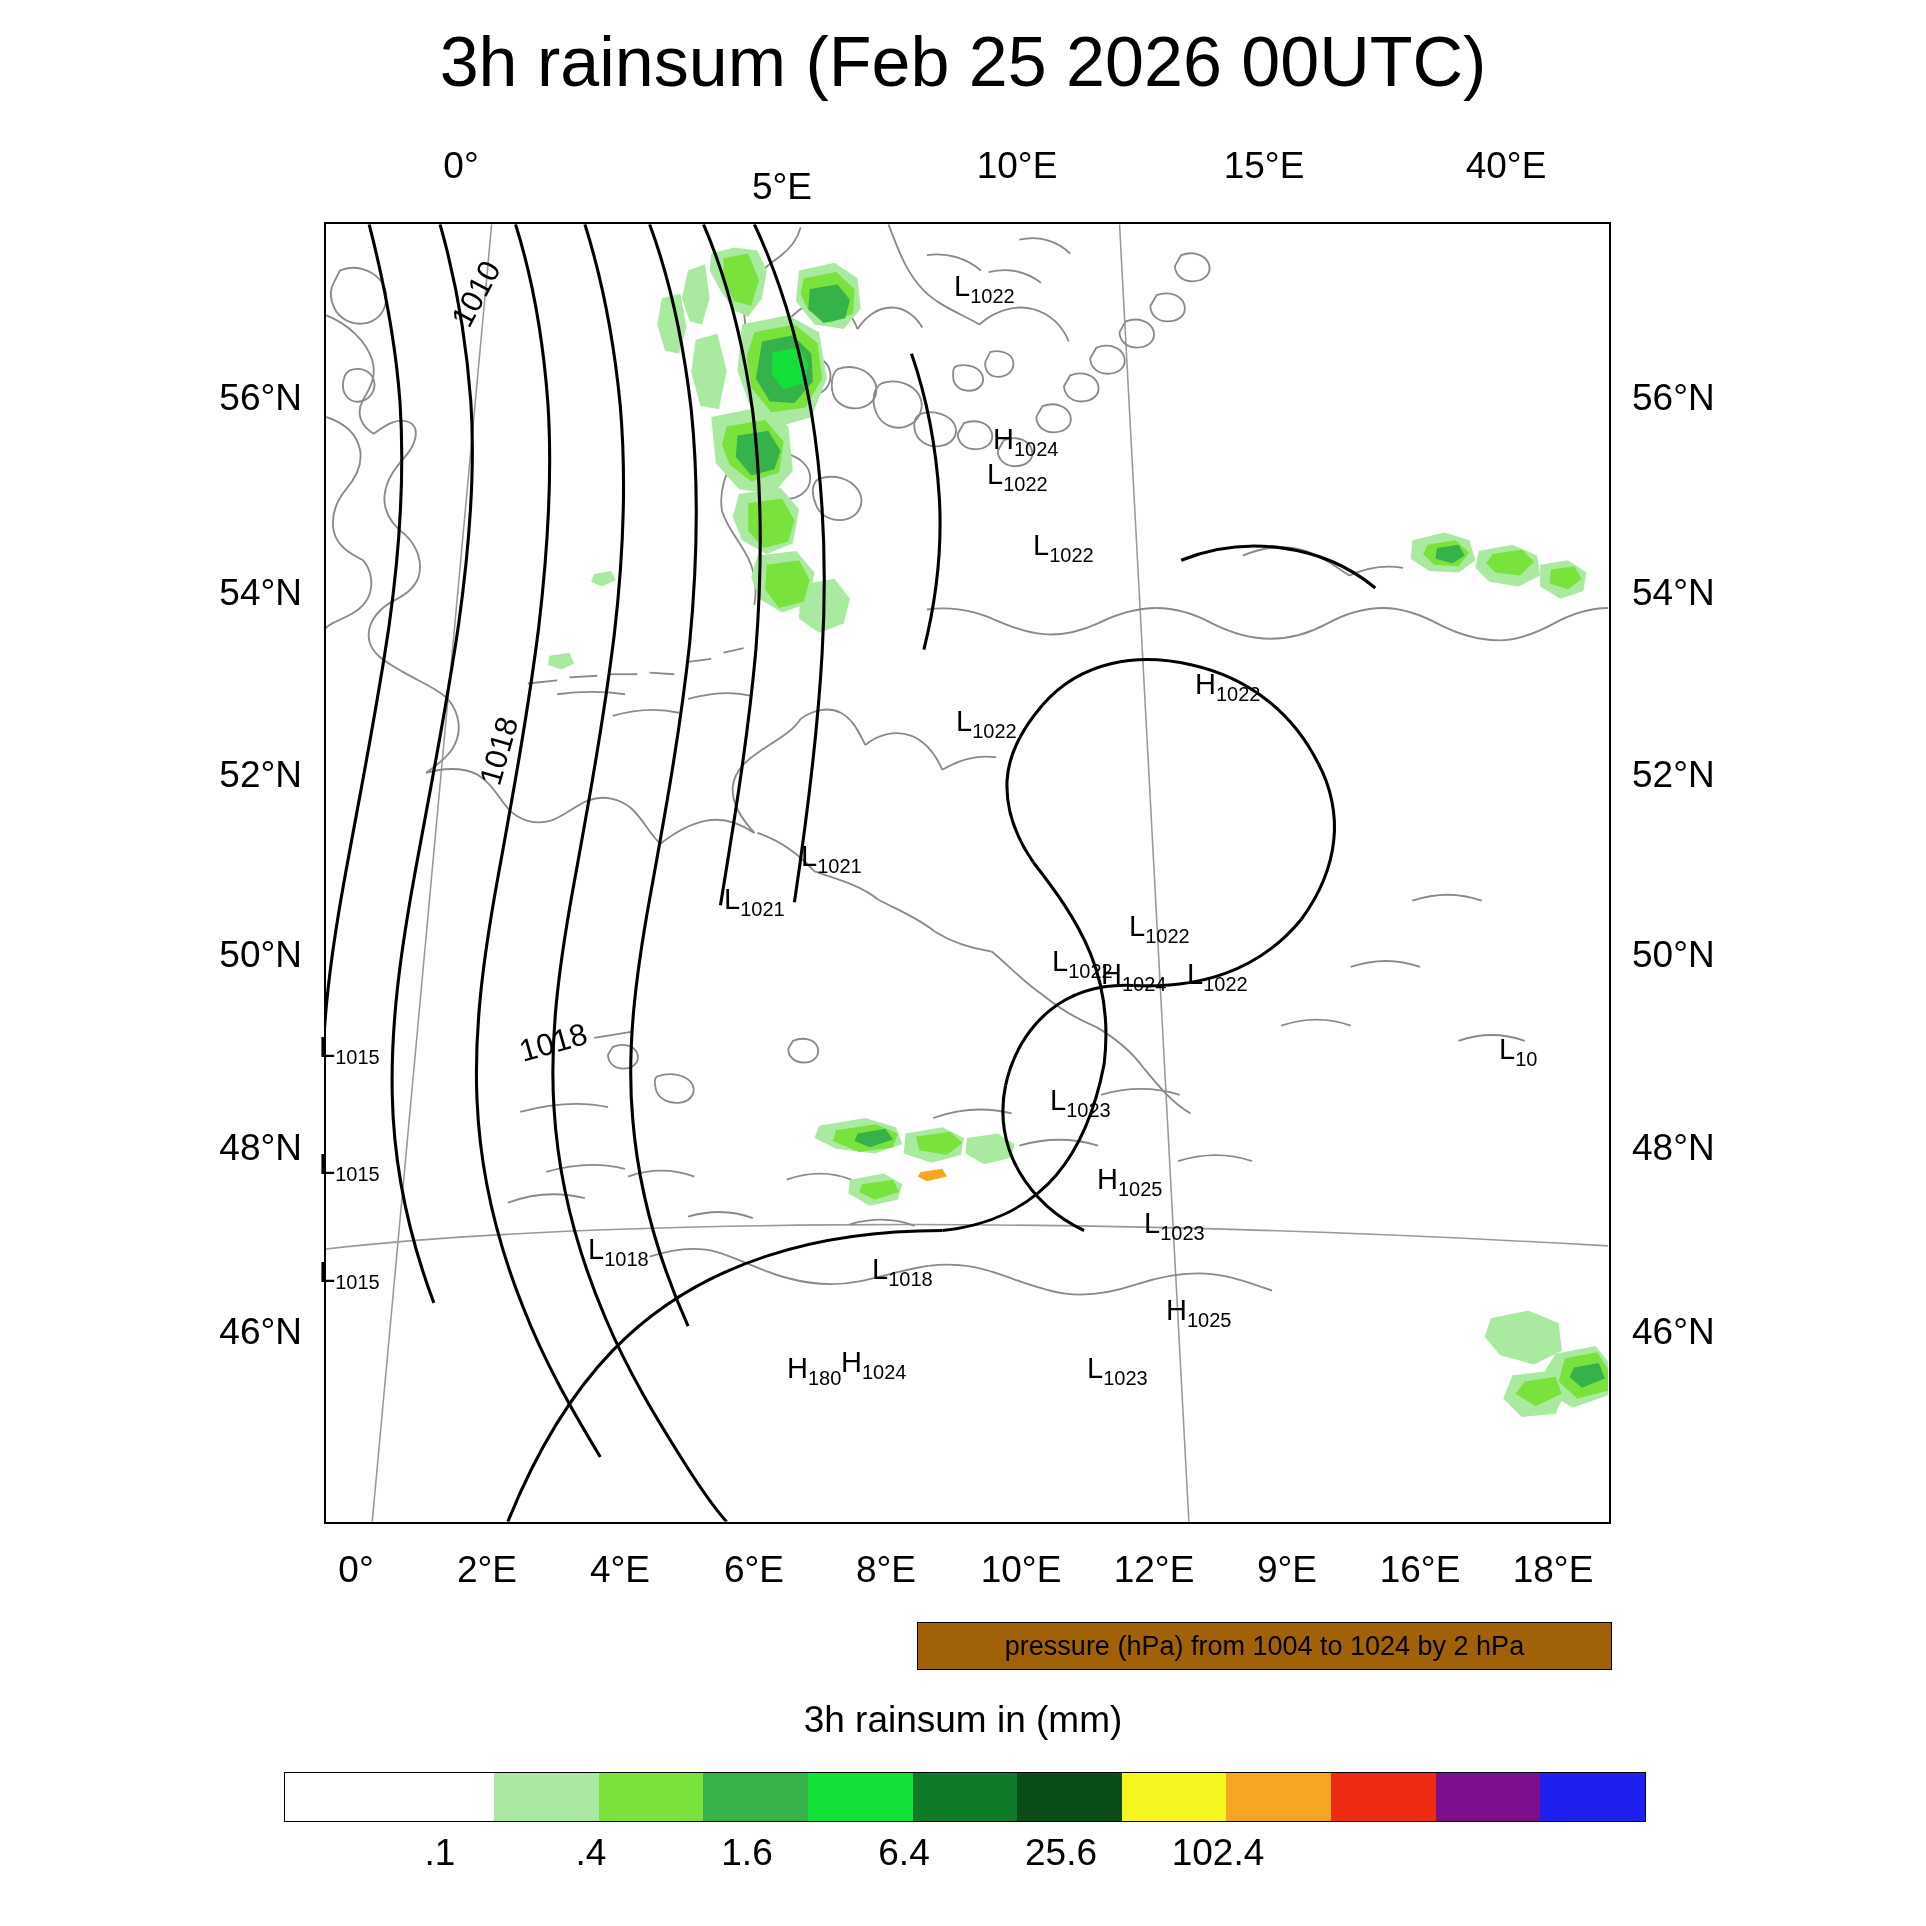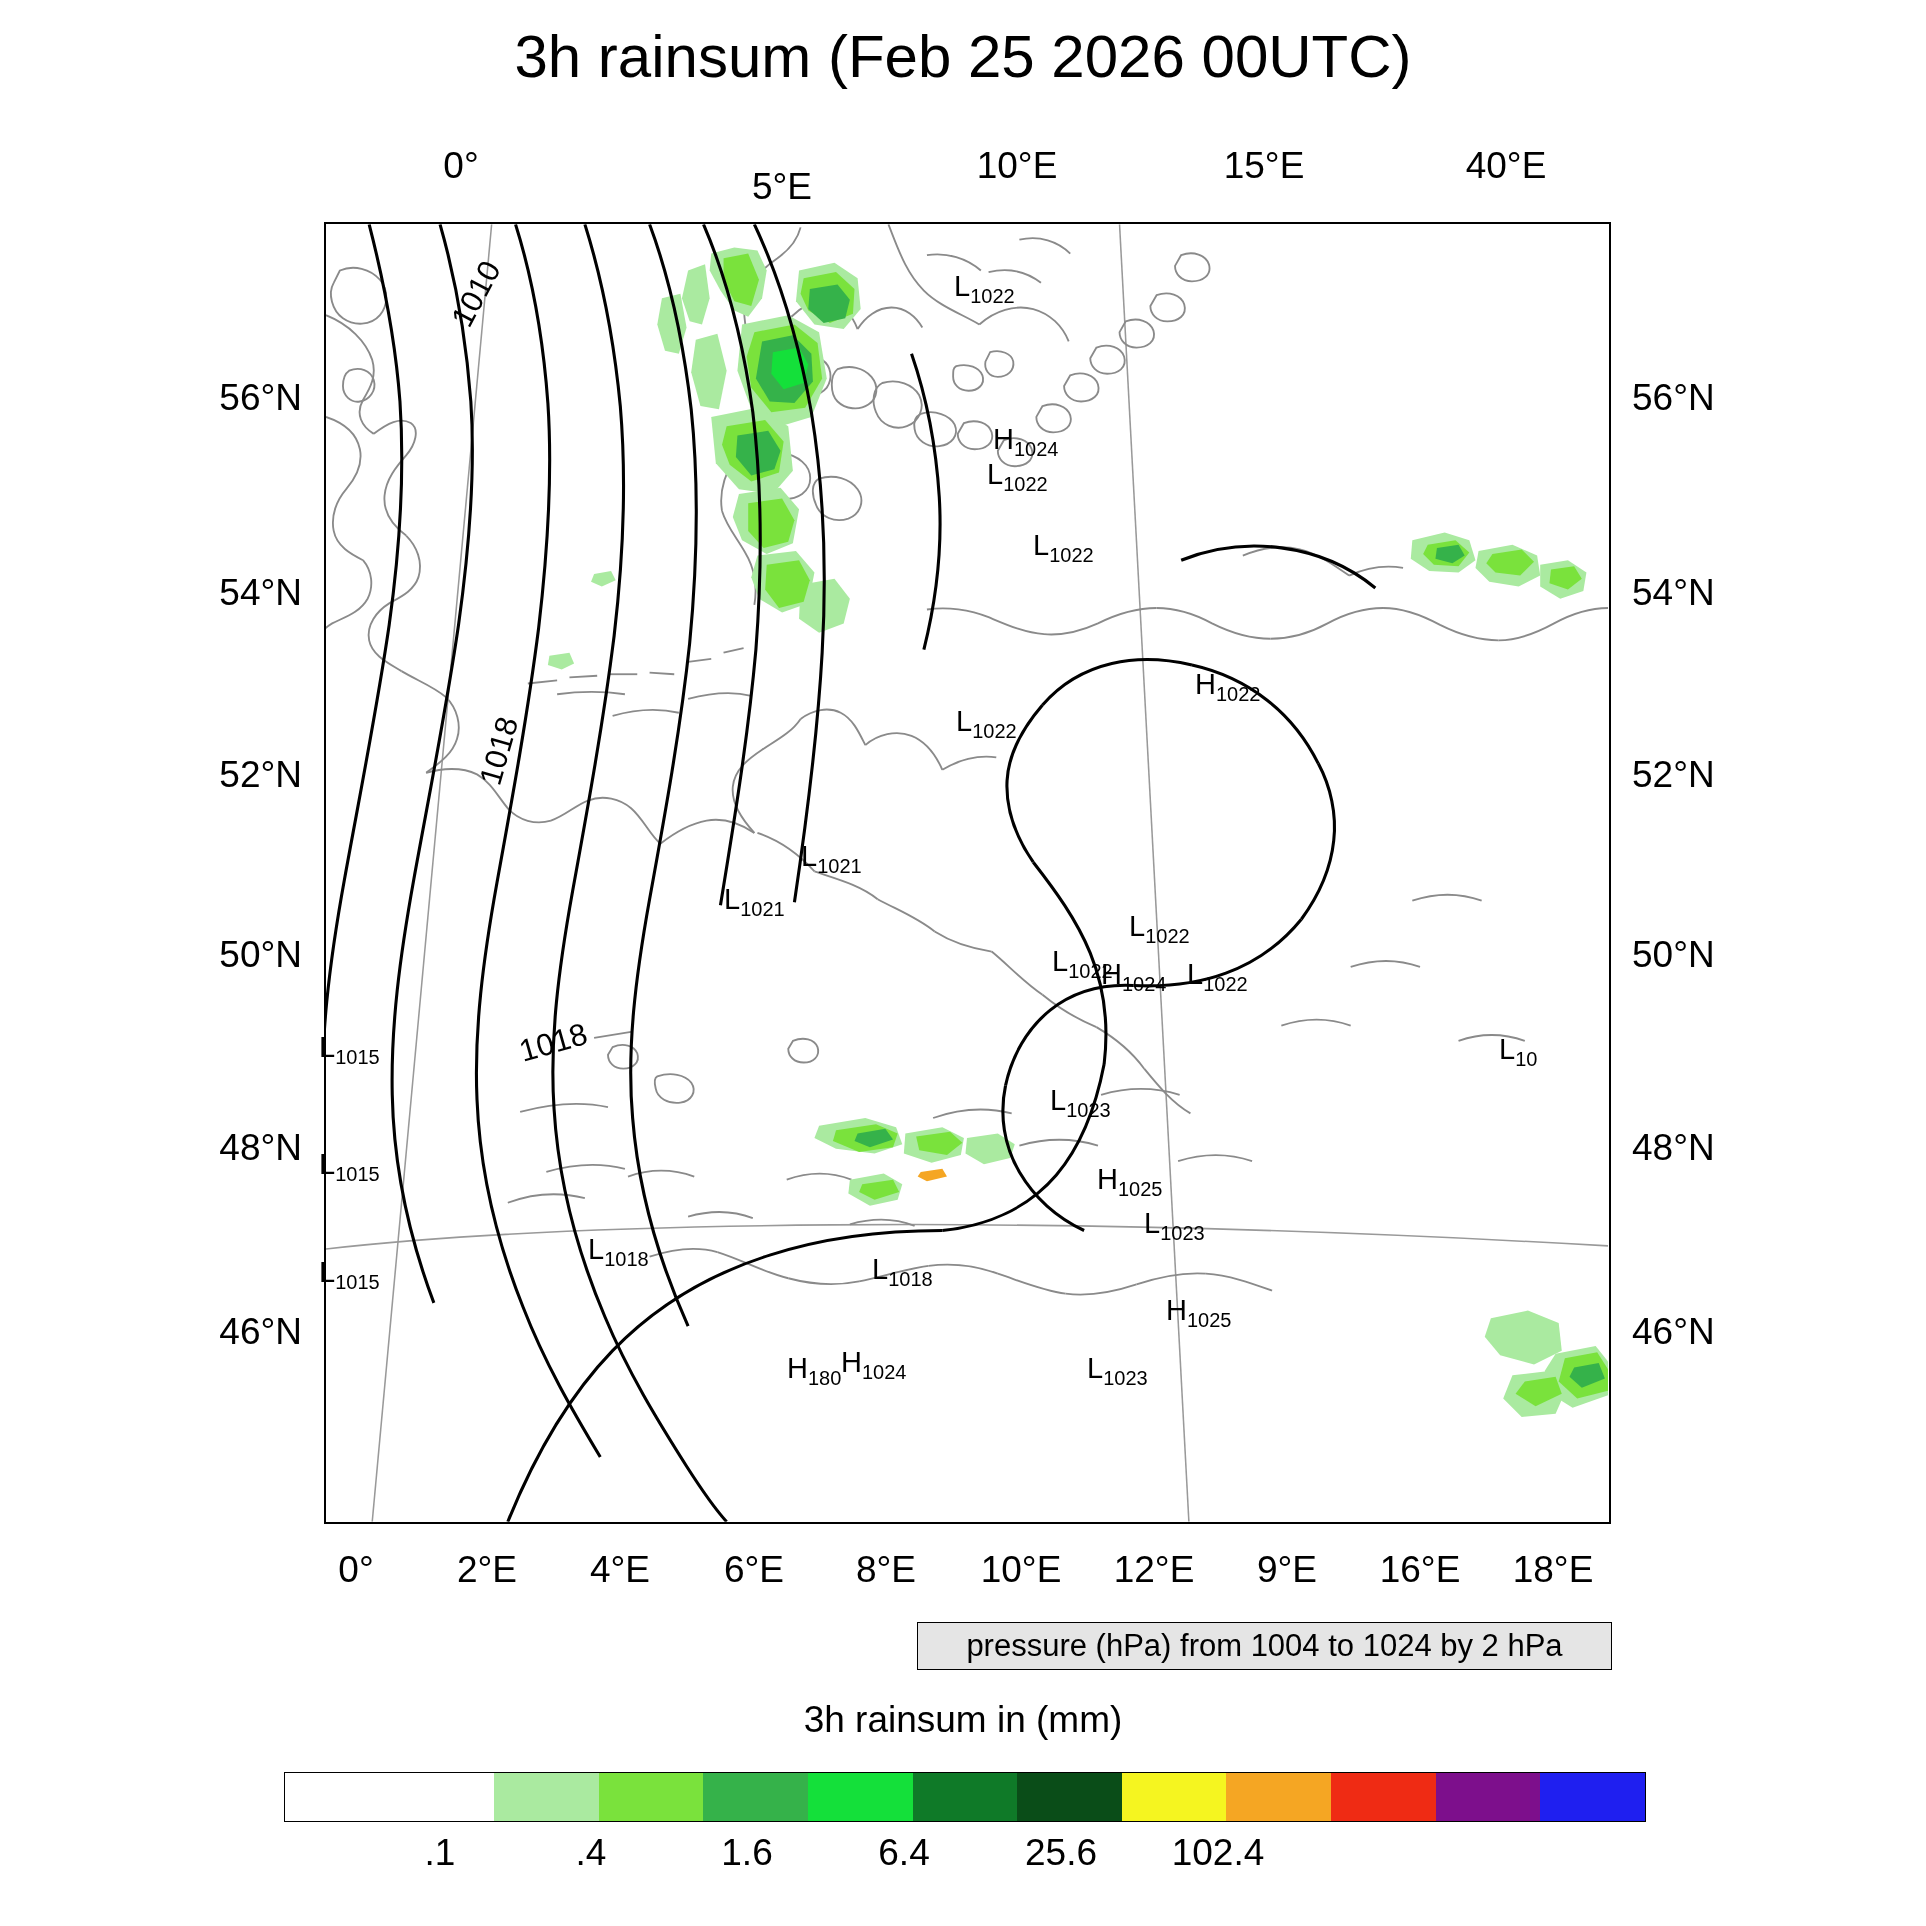--- a/index.html
+++ b/index.html
@@ -1,41 +1,41 @@
 <!DOCTYPE html>
 <html style="font-size:12.3px"><head>
 <meta charset="utf-8">
 <style>
   html,body{margin:0;padding:0;background:#ffffff;}
   body{width:1926px;height:1926px;font-family:"Liberation Sans",sans-serif;color:#000;}
   #page{position:relative;width:1926px;height:1926px;overflow:hidden;}
 
   .title{
     position:absolute;left:0;top:21.6px;width:1926px;text-align:center;
-    font-size:60px;font-weight:400;letter-spacing:0px;
+    font-size:70px;font-weight:400;letter-spacing:0px;
   }
 
   
   #map{
     position:absolute;left:324px;top:222px;width:1287px;height:1302px;
     border:2.3px solid #000;box-sizing:border-box;overflow:hidden;background:#fff;
   }
   #map svg{position:absolute;left:0;top:0;}
 
   
   .ax{position:absolute;font-size:37px;}
   .ax.top{top:145px;transform:translateX(-50%);}
   .ax.bot{top:1549px;transform:translateX(-50%);}
   .ax.left{left:302px;transform:translate(-100%,-50%);}
   .ax.right{left:1632px;transform:translateY(-50%);}
 
   .legend-box{
     position:absolute;left:917px;top:1622px;width:695px;height:48px;
-    border:1.5px solid #000;box-sizing:border-box;background:#e5e5e5;
-    font-size:31px;display:flex;align-items:center;justify-content:center;
+    border:1.5px solid #000;box-sizing:border-box;background:#a16207;
+    font-size:27px;display:flex;align-items:center;justify-content:center;
   }
 
   .cb-title{
     position:absolute;left:0;top:1699px;width:1926px;text-align:center;font-size:37px;
   }
   #cbar{
     position:absolute;left:284px;top:1772px;width:1360px;height:48px;
     display:flex;border:1.5px solid #000;box-sizing:content-box;
   }
   #cbar div{flex:1 1 0;height:100%;}

